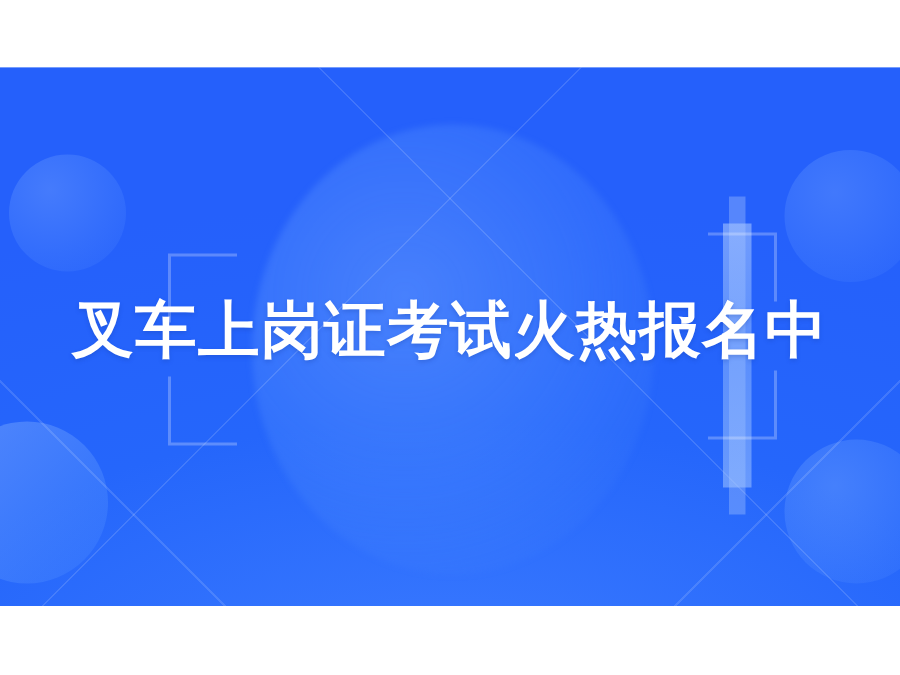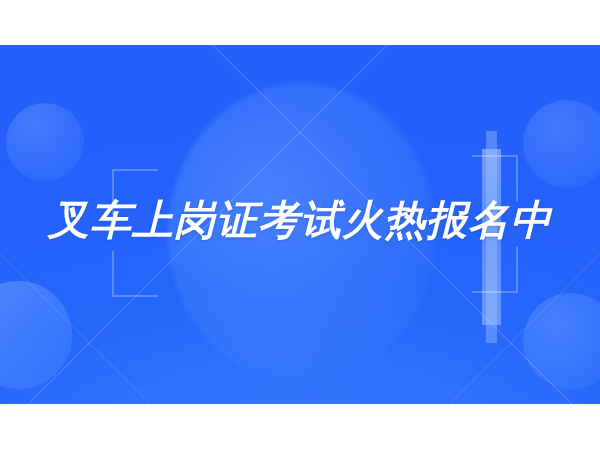--- a/index.html
+++ b/index.html
@@ -163,21 +163,20 @@
   
   #headline {
     position: absolute;
     left: 0;
     top: 0;
     width: 600px;
     height: 359px;
     display: flex;
     align-items: center;
     justify-content: center;
-    font-style: italic;
   }
   #headline-text {
     color: #ffffff;
     font-family: "DejaVu Serif", "Liberation Serif", serif;
     font-size: 41px;
     font-weight: 700;
     letter-spacing: 1px;
     white-space: nowrap;
     text-shadow: 0 1px 3px rgba(20,60,160,0.28);
     transform: translateY(-4px);

